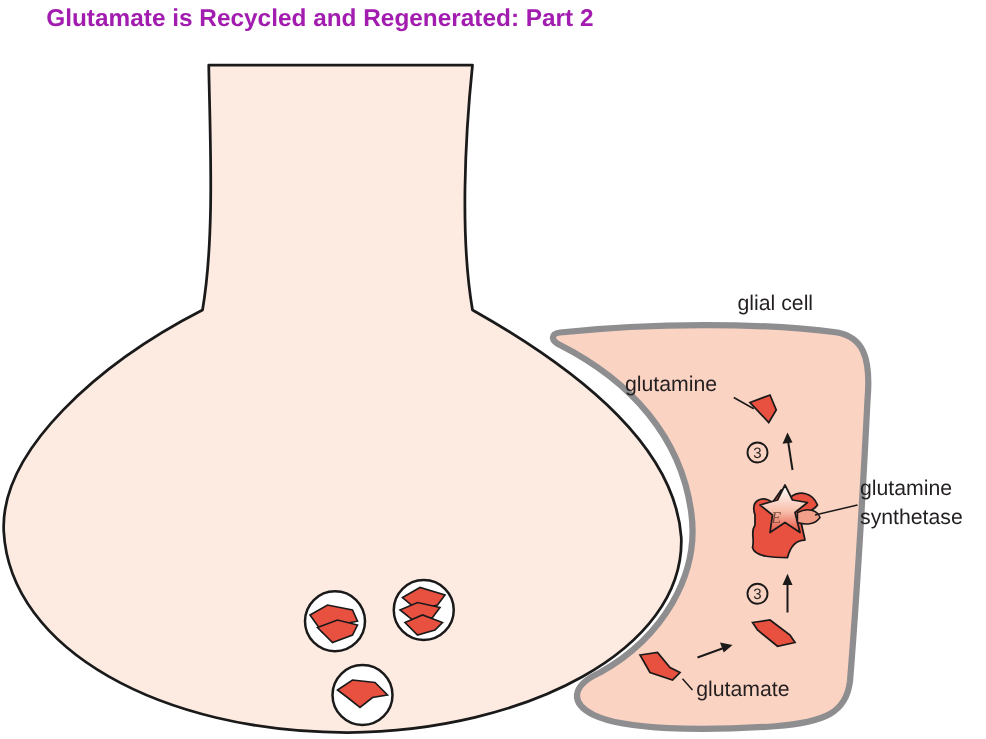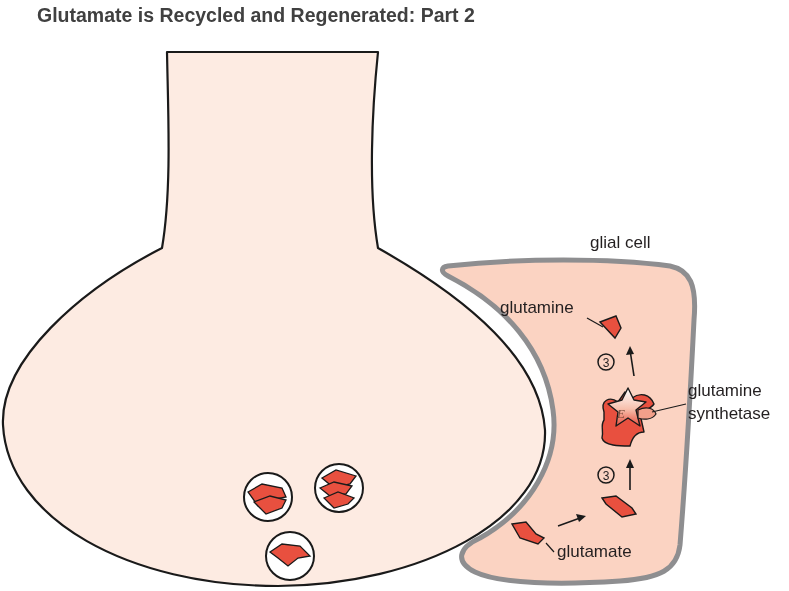--- a/index.html
+++ b/index.html
@@ -1,20 +1,20 @@
 <!DOCTYPE html>
 <html><head>
   <meta charset="utf-8">
   <style>
     html, body { margin: 0; padding: 0; background: #ffffff; }
     body { width: 789px; height: 591px; position: relative; overflow: hidden; }
     .title {
       position: absolute; left: 37px; top: 4px;
       font-family: "Liberation Sans", sans-serif; font-weight: bold;
-      font-size: 19.5px; color: #404040; white-space: nowrap; text-align: center;
+      font-size: 19.5px; color: #a21caf; white-space: nowrap; text-align: center;
     }
     svg.diagram { position: absolute; left: 0; top: 0; }
     .lbl { font-family: "Liberation Sans", sans-serif; font-size: 17px; fill: #231f20; }
     .num { font-family: "Liberation Sans", sans-serif; font-size: 12px; fill: #231f20; }
     .enz { font-family: "Liberation Serif", serif; font-size: 13px; fill: #7a4a3a; font-style: italic; }
   </style>
 </head>
 <body>
 
 <div class="title">Glutamate is Recycled and Regenerated: Part 2</div>

